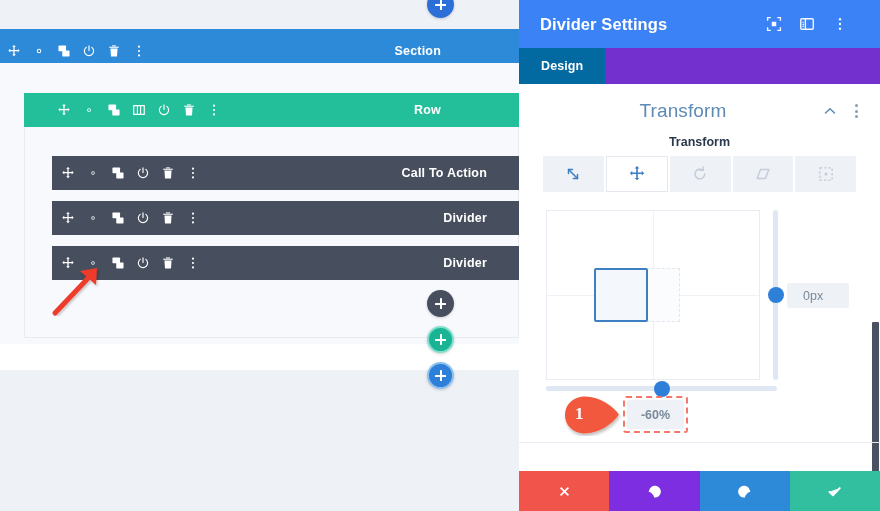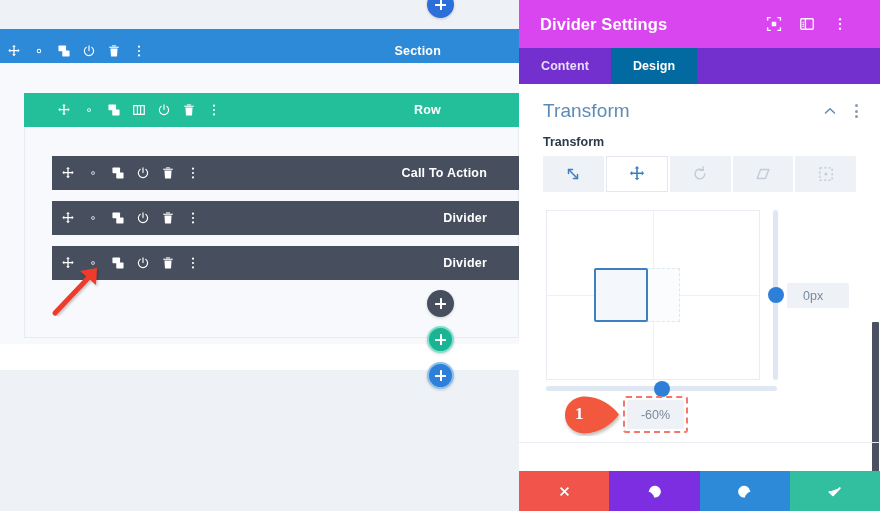--- a/index.html
+++ b/index.html
@@ -108,40 +108,40 @@
 
   
   .canvas-arrow { position: absolute; left: 52px; top: 268px; width: 58px; height: 48px; }
 
   
   .panel {
     position: absolute; left: 519px; top: 0; width: 361px; height: 511px;
     background: #ffffff; overflow: hidden;
   }
   .panel-header {
-    position: relative; height: 48px; background: #d946ef;
+    position: relative; height: 48px; background: #3b82f6;
     display: flex; align-items: center; padding: 0 32px 0 21px;
   }
   .panel-title {
     color: #fff; font-size: 16.5px; font-weight: bold; letter-spacing: .1px;
     flex: 1;
   }
   .hdr-icons { display: flex; align-items: center; gap: 17px; }
   .hdr-icon { width: 16px; height: 16px; opacity: .95; }
   .hdr-icon svg { display: block; width: 16px; height: 16px; }
 
   .panel-tabs { display: flex; height: 36px; background: #7330ce; }
   .panel-tab {
     display: flex; align-items: center; justify-content: center;
     height: 36px; padding: 0 22px;
     color: #e9dcfb; font-size: 12.5px; font-weight: bold; letter-spacing:.1px;
   }
   .panel-tab.active { background: #0369a1; color: #ffffff; }
 
-  .panel-body { position: relative; height: 399px; background: #fff; overflow: hidden; }
+  .panel-body { position: relative; height: 399px; background: #fff; overflow: hidden; text-align: center; }
 
   .toggle-head {
     display: flex; align-items: center; padding: 16px 18px 0 24px;
   }
   .toggle-title {
     flex: 1; color: #5e8bb5; font-size: 19px; font-weight: normal;
     letter-spacing: .1px;
   }
   .toggle-ctrl { display: flex; align-items: center; gap: 14px; }
   .chev { width: 14px; height: 14px; }
@@ -214,21 +214,21 @@
     background: #dfe8f2; border-radius: 3px;
   }
   .hslider .handle {
     position: absolute; top: -5.5px; left: 108px;
     width: 16px; height: 16px; border-radius: 50%; background: #2d7fd8;
   }
   .h-value {
     position: absolute; left: 108px; top: 196px;
     width: 57px; height: 29px; background: #eef1f6;
     display: flex; align-items: center; justify-content: center;
-    color: #7a8a9b; font-size: 12.5px; border-radius: 2px;
+    color: #7a8a9b; font-size: 12.5px; border-radius: 2px; font-weight: bold;
   }
   .h-value-hl {
     position: absolute; left: 104px; top: 192px;
     width: 65px; height: 37px;
     border: 2px dashed #f4776a; border-radius: 3px;
   }
 
   
   .anno {
     position: absolute; left: 42px; top: 190px;
@@ -554,21 +554,20 @@
           <svg viewBox="0 0 20 20" fill="#fff">
             <circle cx="10" cy="4" r="1.5"></circle>
               <circle cx="10" cy="10" r="1.5"></circle>
               <circle cx="10" cy="16" r="1.5"></circle>
           </svg>
         </span>
       </div>
     </div>
 
     <div class="panel-tabs">
-      <div class="panel-tab">Content</div>
       <div class="panel-tab active">Design</div>
     </div>
 
     <div class="panel-body">
       <div class="panel-scroll-track"></div>
 
       <div class="toggle-head">
         <span class="toggle-title">Transform</span>
         <div class="toggle-ctrl">
           <span class="chev">

